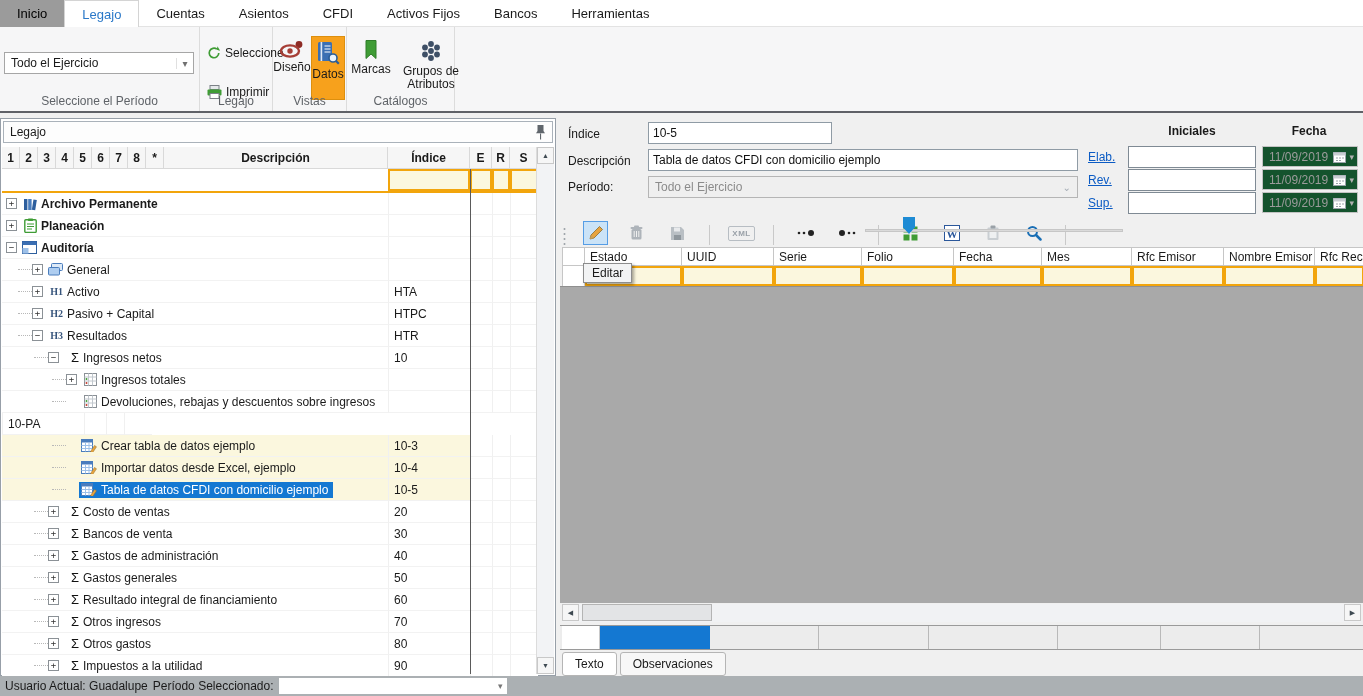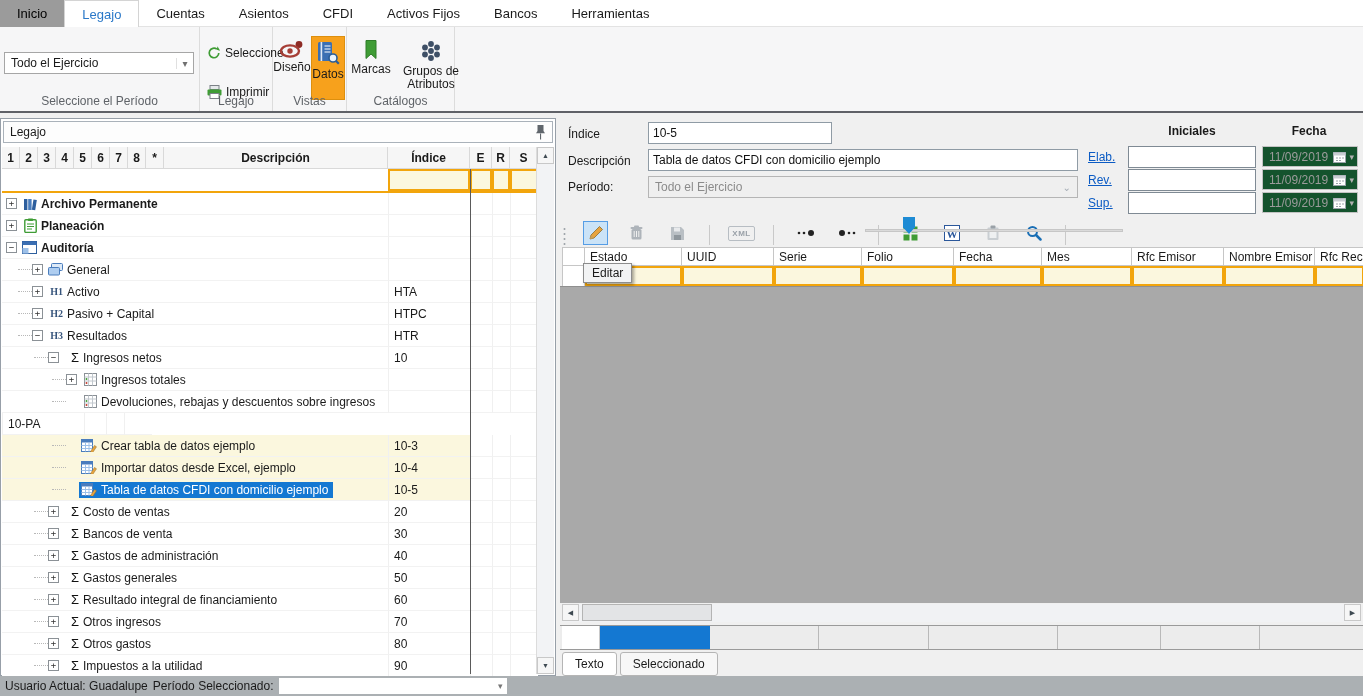--- a/index.html
+++ b/index.html
@@ -900,21 +900,21 @@
       <div class="seg-blue"></div>
     <div class="sep" style="left: 258px;"></div>
         <div class="sep" style="left: 368px;"></div>
         <div class="sep" style="left: 497px;"></div>
         <div class="sep" style="left: 600px;"></div>
         <div class="sep" style="left: 699px;"></div>
       </div>
 
     <div id="btabs">
         <div class="btab first">Texto</div>
-        <div class="btab">Seleccionado</div>
+        <div class="btab">Observaciones</div>
       </div>
   </div>
 
   <div id="statusbar">
     <span>Usuario Actual: Guadalupe</span>
     <span>Período Seleccionado:</span>
     <div id="status-combo">
       <span></span>
       <span class="sarr">▾</span>
     </div>

